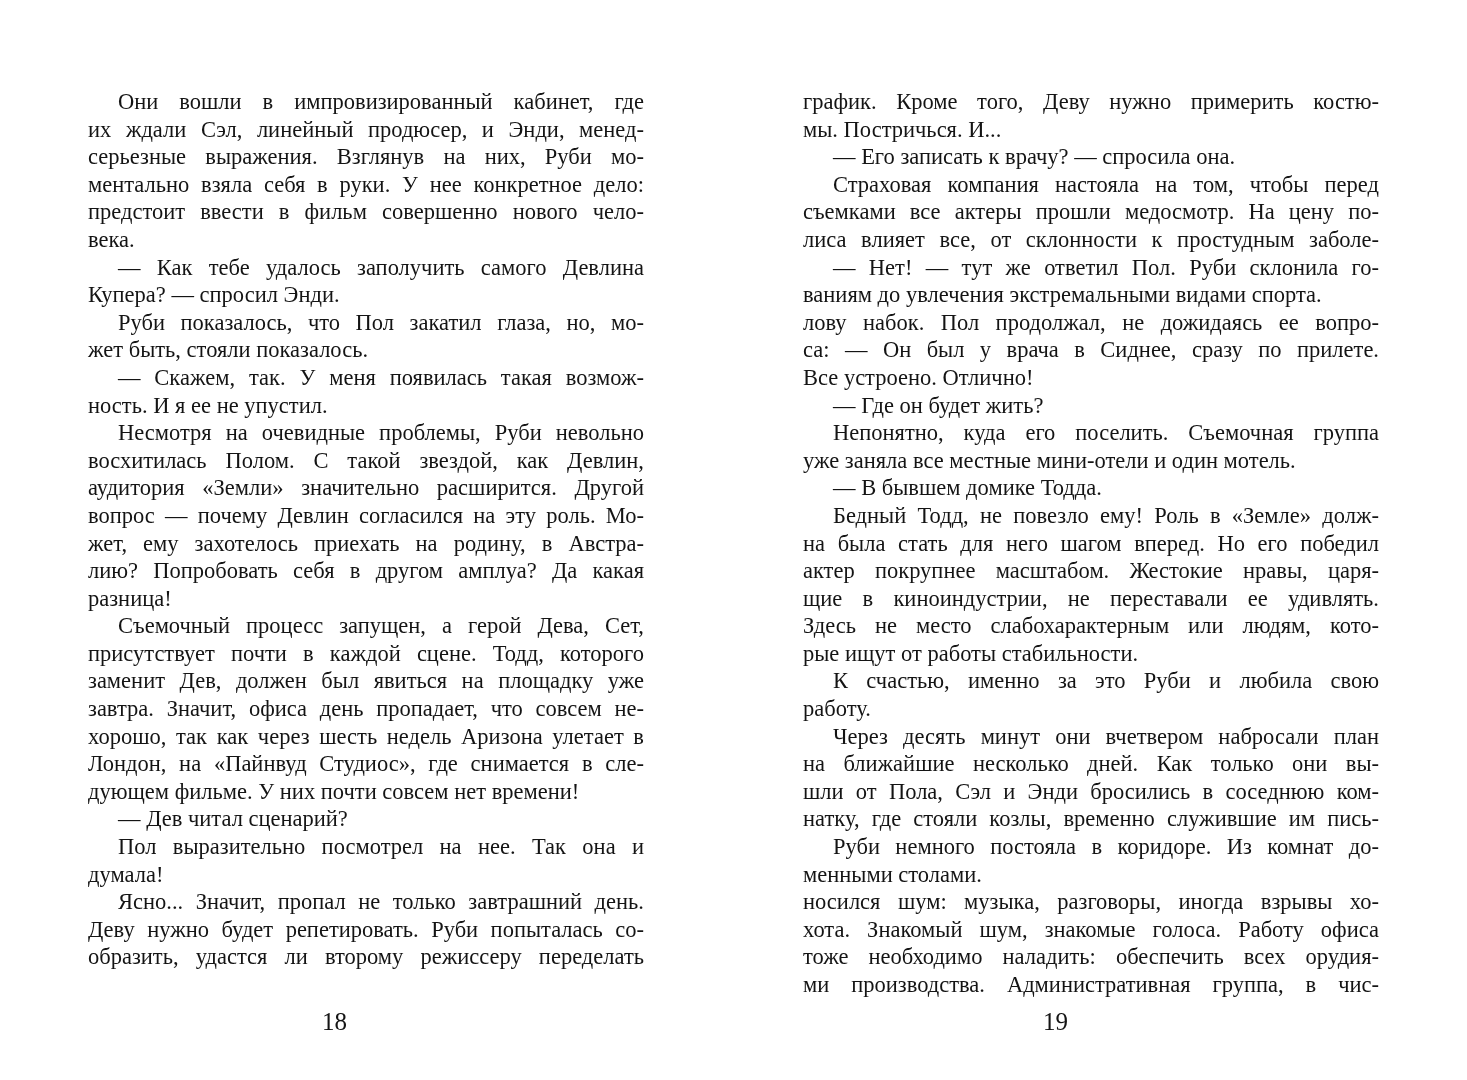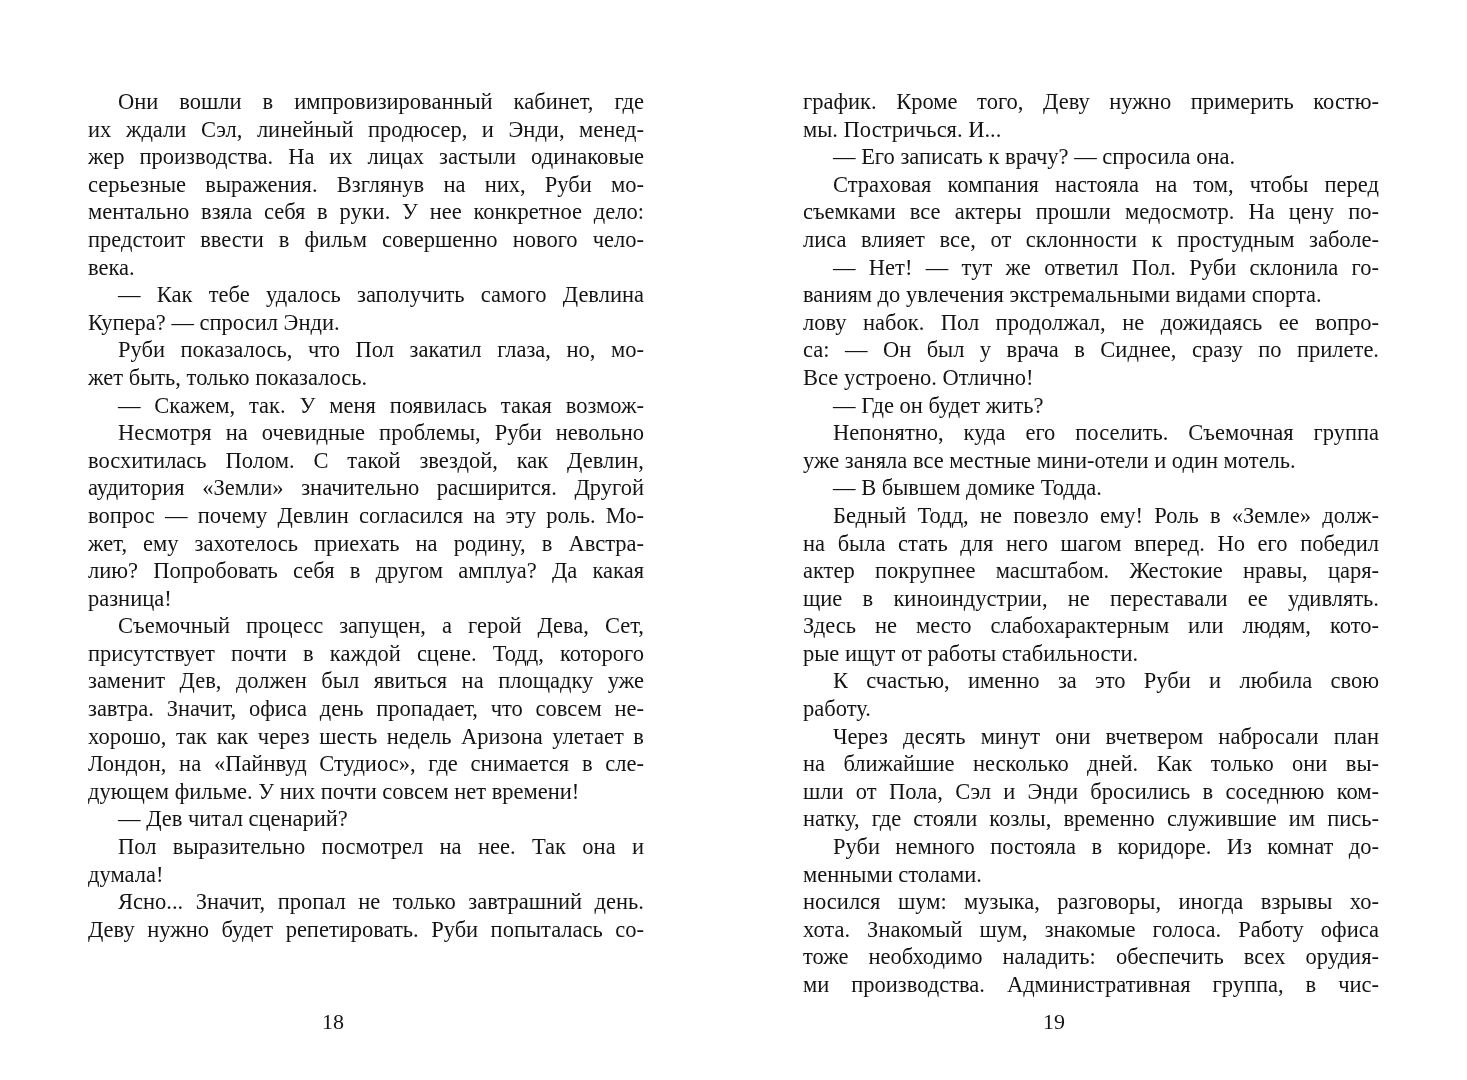--- a/index.html
+++ b/index.html
@@ -5,59 +5,60 @@
   html, body { margin: 0; padding: 0; background: #ffffff; }
   body { width: 1467px; height: 1080px; position: relative; overflow: hidden;
          font-family: "Liberation Serif", "DejaVu Serif", serif; color: #141414; }
   .page { position: absolute; top: 88px; font-family: Liberation Serif, serif; }
   .page.left { left: 88px; width: 556px; }
   .page.right { left: 803px; width: 576px; }
   .line { height: 27.6px; line-height: 27.6px; font-size: 22.5px; white-space: nowrap;
           text-align: justify; text-align-last: justify; }
   .line.last { text-align-last: left; }
   .line.indent { padding-left: 30px; }
-  .pnum { position: absolute; top: 1008px; font-size: 22px; line-height: 28px; }
+  .pnum { position: absolute; top: 1008px; font-size: 25px; line-height: 28px; }
   .pnum.left { left: 322px; }
   .pnum.right { left: 1043px; }
 </style>
 </head>
 <body>
 
 <div class="page left">
     <div class="line indent">Они вошли в импровизированный кабинет, где</div>
     <div class="line">их ждали Сэл, линейный продюсер, и Энди, менед-</div>
-    <div class="line">жер производства. На их лицах застыли одинаковые</div>
     <div class="line">серьезные выражения. Взглянув на них, Руби мо-</div>
     <div class="line">ментально взяла себя в руки. У нее конкретное дело:</div>
     <div class="line">предстоит ввести в фильм совершенно нового чело-</div>
     <div class="line last">века.</div>
     <div class="line indent">— Как тебе удалось заполучить самого Девлина</div>
     <div class="line last">Купера? — спросил Энди.</div>
     <div class="line indent">Руби показалось, что Пол закатил глаза, но, мо-</div>
-    <div class="line last">жет быть, только показалось.</div>
+    <div class="line last">жет быть, стояли показалось.</div>
     <div class="line indent">— Скажем, так. У меня появилась такая возмож-</div>
+    <div class="line last">ность. И я ее не упустил.</div>
     <div class="line indent">Несмотря на очевидные проблемы, Руби невольно</div>
     <div class="line">восхитилась Полом. С такой звездой, как Девлин,</div>
     <div class="line">аудитория «Земли» значительно расширится. Другой</div>
     <div class="line">вопрос — почему Девлин согласился на эту роль. Мо-</div>
     <div class="line">жет, ему захотелось приехать на родину, в Австра-</div>
     <div class="line">лию? Попробовать себя в другом амплуа? Да какая</div>
     <div class="line last">разница!</div>
     <div class="line indent">Съемочный процесс запущен, а герой Дева, Сет,</div>
     <div class="line">присутствует почти в каждой сцене. Тодд, которого</div>
     <div class="line">заменит Дев, должен был явиться на площадку уже</div>
     <div class="line">завтра. Значит, офиса день пропадает, что совсем не-</div>
     <div class="line">хорошо, так как через шесть недель Аризона улетает в</div>
     <div class="line">Лондон, на «Пайнвуд Студиос», где снимается в сле-</div>
     <div class="line last">дующем фильме. У них почти совсем нет времени!</div>
     <div class="line indent last">— Дев читал сценарий?</div>
     <div class="line indent">Пол выразительно посмотрел на нее. Так она и</div>
     <div class="line last">думала!</div>
     <div class="line indent">Ясно... Значит, пропал не только завтрашний день.</div>
     <div class="line">Деву нужно будет репетировать. Руби попыталась со-</div>
+    <div class="line">образить, удастся ли второму режиссеру переделать</div>
   </div>
 <div class="pnum left">18</div>
 
 <div class="page right">
     <div class="line">график. Кроме того, Деву нужно примерить костю-</div>
     <div class="line last">мы. Постричься. И...</div>
     <div class="line indent last">— Его записать к врачу? — спросила она.</div>
     <div class="line indent">Страховая компания настояла на том, чтобы перед</div>
     <div class="line">съемками все актеры прошли медосмотр. На цену по-</div>
     <div class="line">лиса влияет все, от склонности к простудным заболе-</div>

